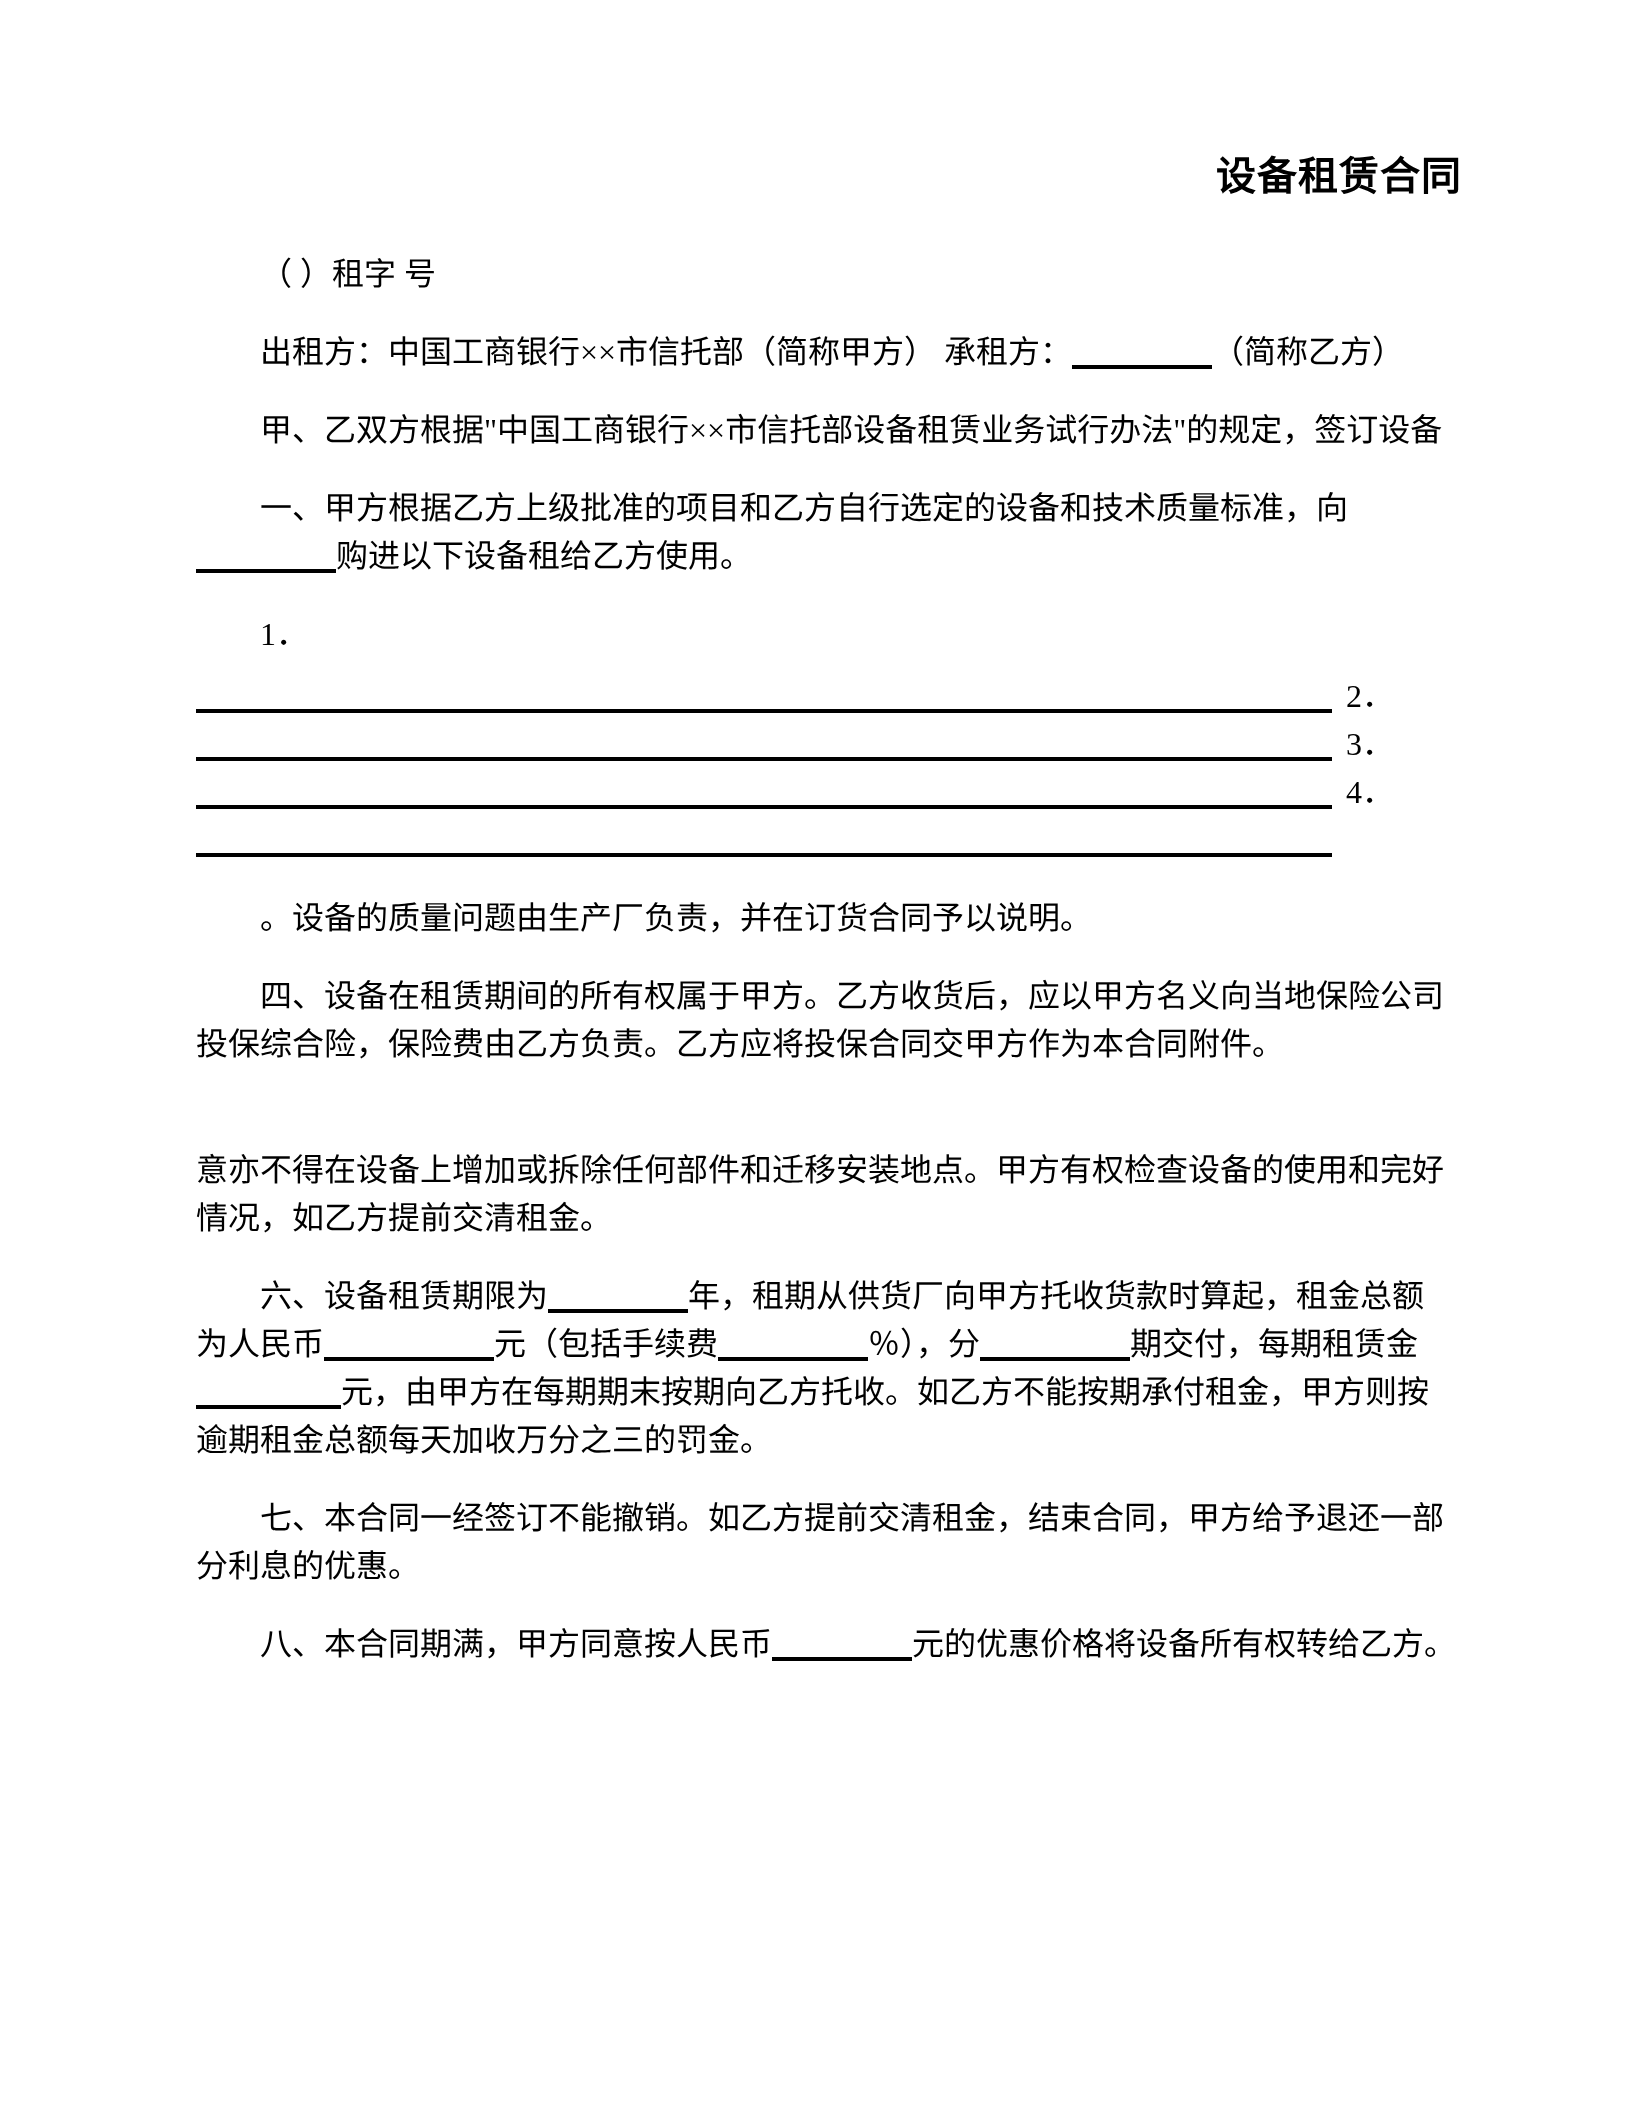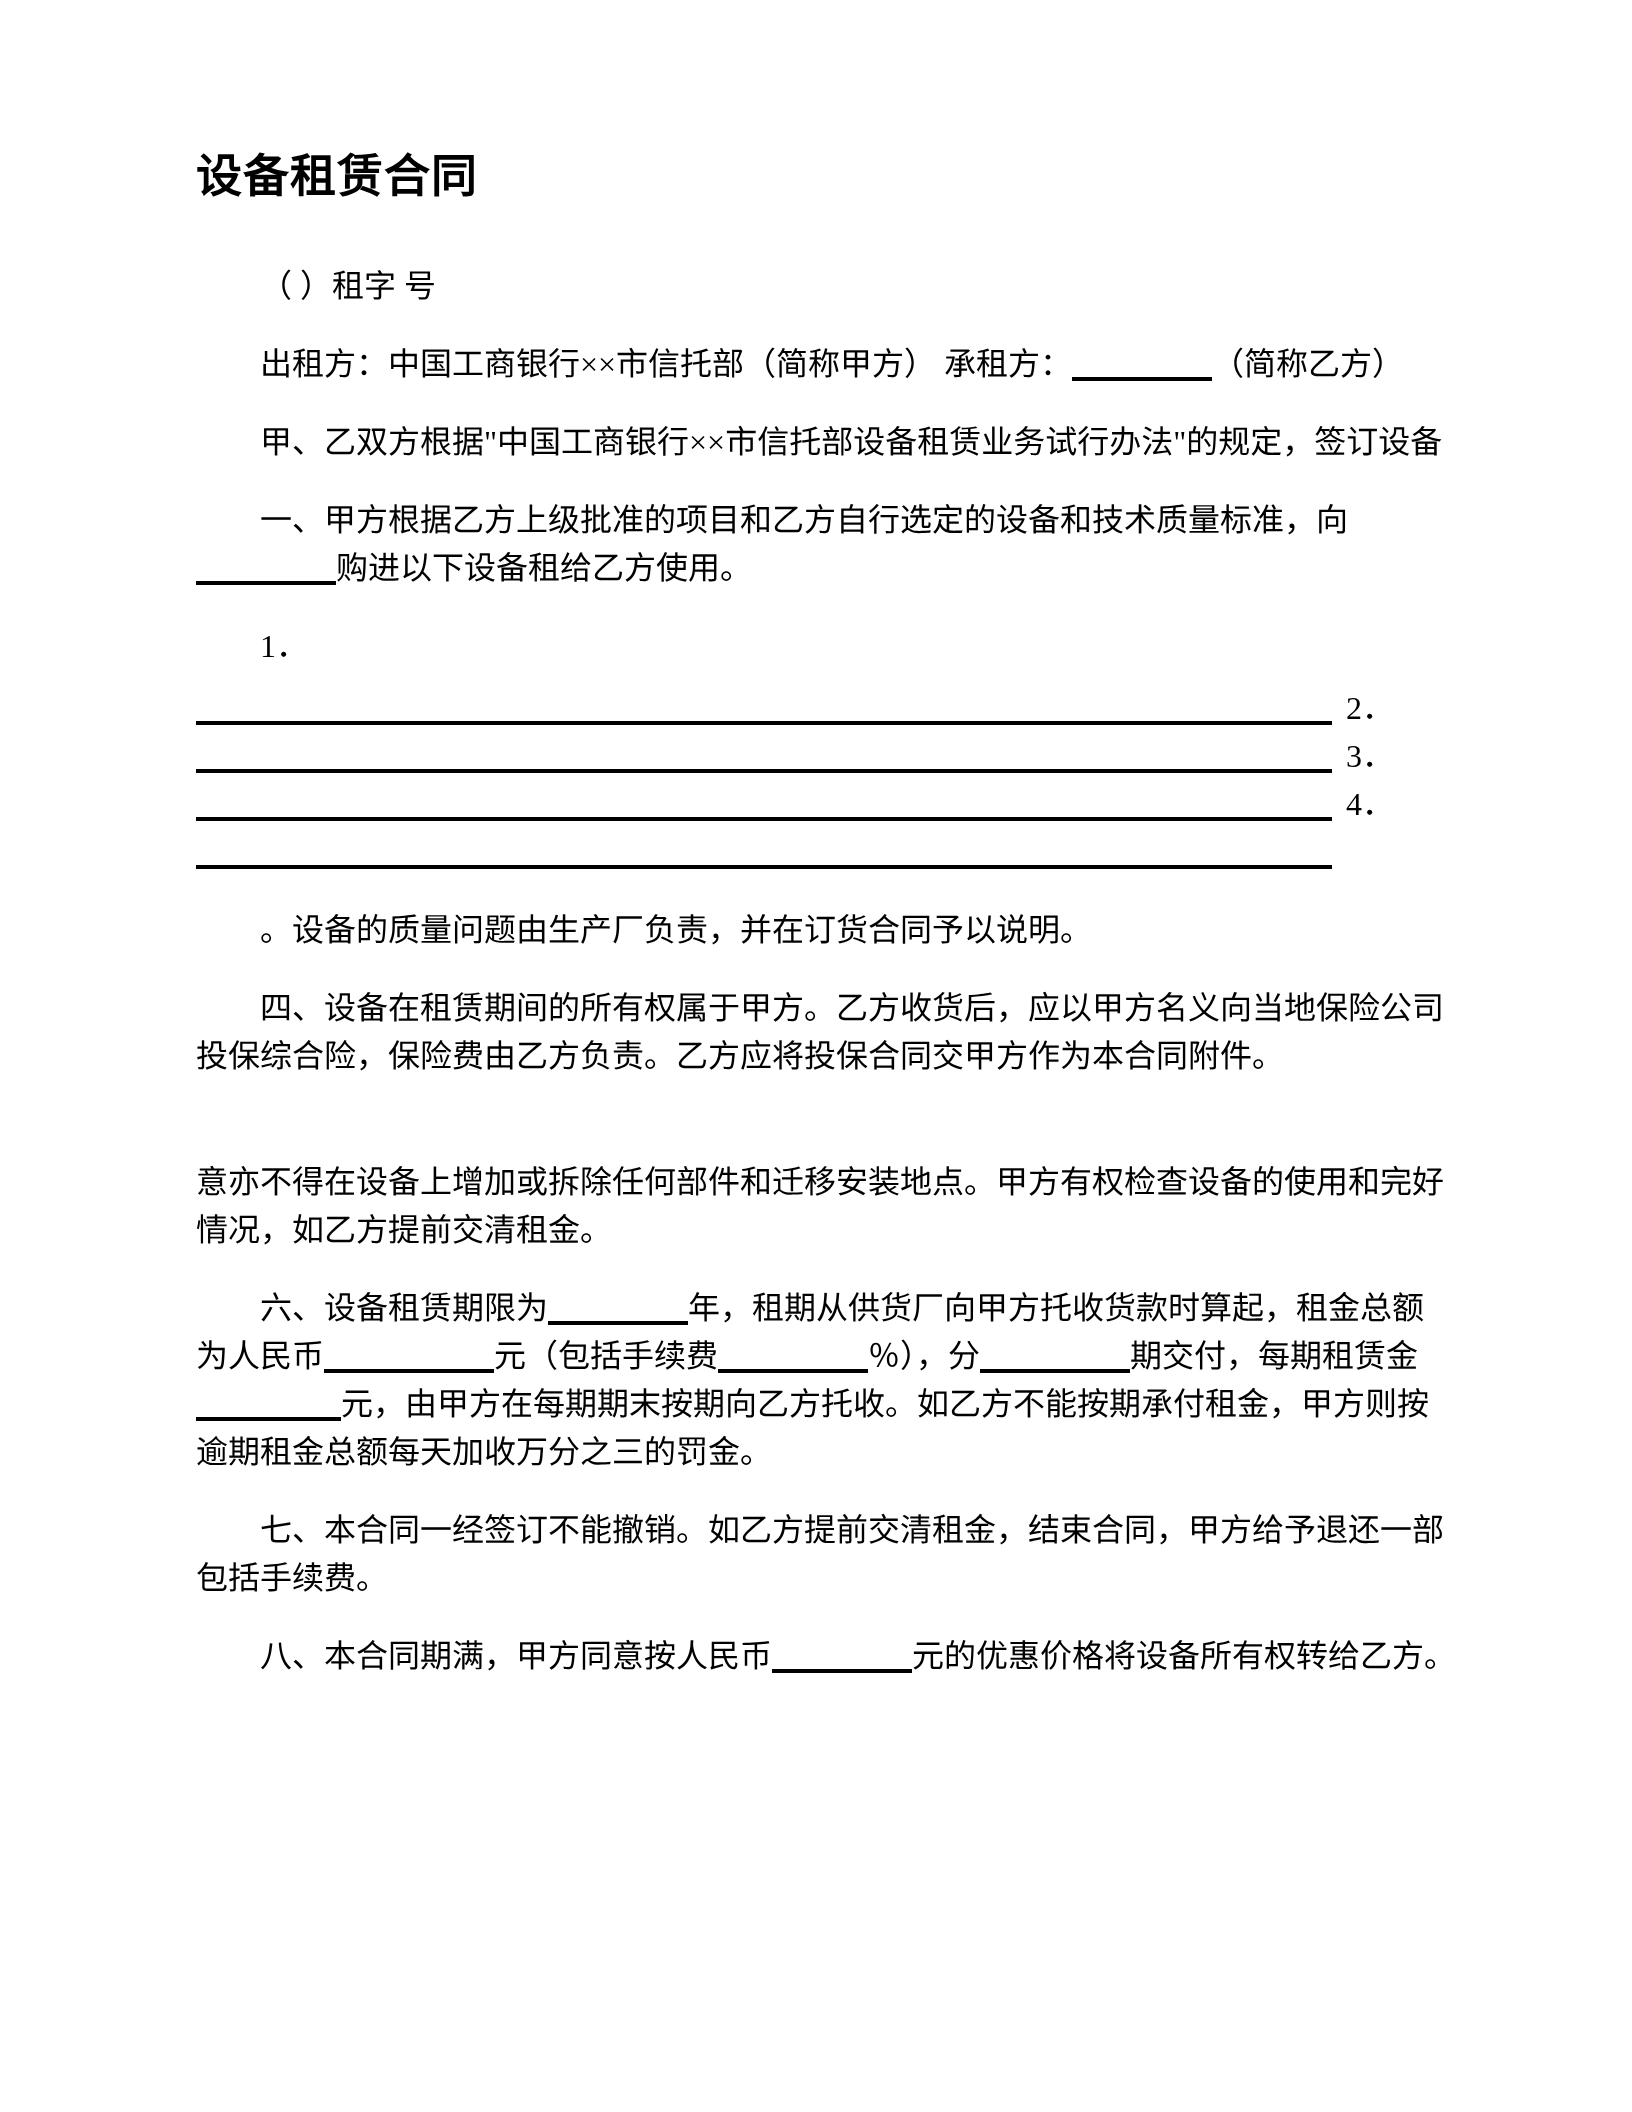--- a/index.html
+++ b/index.html
@@ -15,25 +15,25 @@
     font-family: "Liberation Serif", "DejaVu Serif", serif;
   }
   .doc {
     box-sizing: border-box;
     padding: 150px 170px 0 196px;
     width: 1632px;
   }
   .doc-title {
     font-family: "Liberation Sans", "DejaVu Sans", sans-serif;
     font-weight: 700;
-    font-size: 46px;
+    font-size: 40px;
     line-height: 52px;
-    text-align: left;
+    text-align: right;
     letter-spacing: 1px;
-    margin: 0 0 60px 0;
+    margin: 0 0 48px 0;
   }
   .para {
     font-size: 32px;
     line-height: 48px;
     margin: 30px 0;
     text-indent: 64px;
     word-break: break-all;
   }
   .para.row {
     margin: 0;
@@ -66,16 +66,16 @@
       <div class="para"><span class="text-run">一、甲方根据乙方上级批准的项目和乙方自行选定的设备和技术质量标准，向</span><br><span class="blank" style="width: 140px;"></span><span class="text-run">购进以下设备租给乙方使用。</span></div>
       <div class="para item-head"><span class="text-run">1．</span></div>
       <div class="para row"><span class="blank" style="width: 1136px;"></span><span class="trail-num">2．</span></div>
       <div class="para row"><span class="blank" style="width: 1136px;"></span><span class="trail-num">3．</span></div>
       <div class="para row"><span class="blank" style="width: 1136px;"></span><span class="trail-num">4．</span></div>
       <div class="para row"><span class="blank" style="width: 1136px;"></span></div>
       <div class="para"><span class="text-run">。设备的质量问题由生产厂负责，并在订货合同予以说明。</span></div>
       <div class="para"><span class="text-run">四、设备在租赁期间的所有权属于甲方。乙方收货后，应以甲方名义向当地保险公司</span><br><span class="text-run">投保综合险，保险费由乙方负责。乙方应将投保合同交甲方作为本合同附件。</span></div>
       <div class="para"><br><span class="text-run">意亦不得在设备上增加或拆除任何部件和迁移安装地点。甲方有权检查设备的使用和完好</span><br><span class="text-run">情况，如乙方提前交清租金。</span></div>
       <div class="para"><span class="text-run">六、设备租赁期限为</span><span class="blank" style="width: 140px;"></span><span class="text-run">年，租期从供货厂向甲方托收货款时算起，租金总额</span><br><span class="text-run">为人民币</span><span class="blank" style="width: 170px;"></span><span class="text-run">元（包括手续费</span><span class="blank" style="width: 150px;"></span><span class="text-run">％），分</span><span class="blank" style="width: 150px;"></span><span class="text-run">期交付，每期租赁金</span><br><span class="blank" style="width: 145px;"></span><span class="text-run">元，由甲方在每期期末按期向乙方托收。如乙方不能按期承付租金，甲方则按</span><br><span class="text-run">逾期租金总额每天加收万分之三的罚金。</span></div>
-      <div class="para"><span class="text-run">七、本合同一经签订不能撤销。如乙方提前交清租金，结束合同，甲方给予退还一部</span><br><span class="text-run">包括手续费。</span></div>
+      <div class="para"><span class="text-run">七、本合同一经签订不能撤销。如乙方提前交清租金，结束合同，甲方给予退还一部</span><br><span class="text-run">分利息的优惠。</span></div>
       <div class="para"><span class="text-run">八、本合同期满，甲方同意按人民币</span><span class="blank" style="width: 140px;"></span><span class="text-run">元的优惠价格将设备所有权转给乙方。</span></div>
     </div>
 </div>
 
 </body></html>

